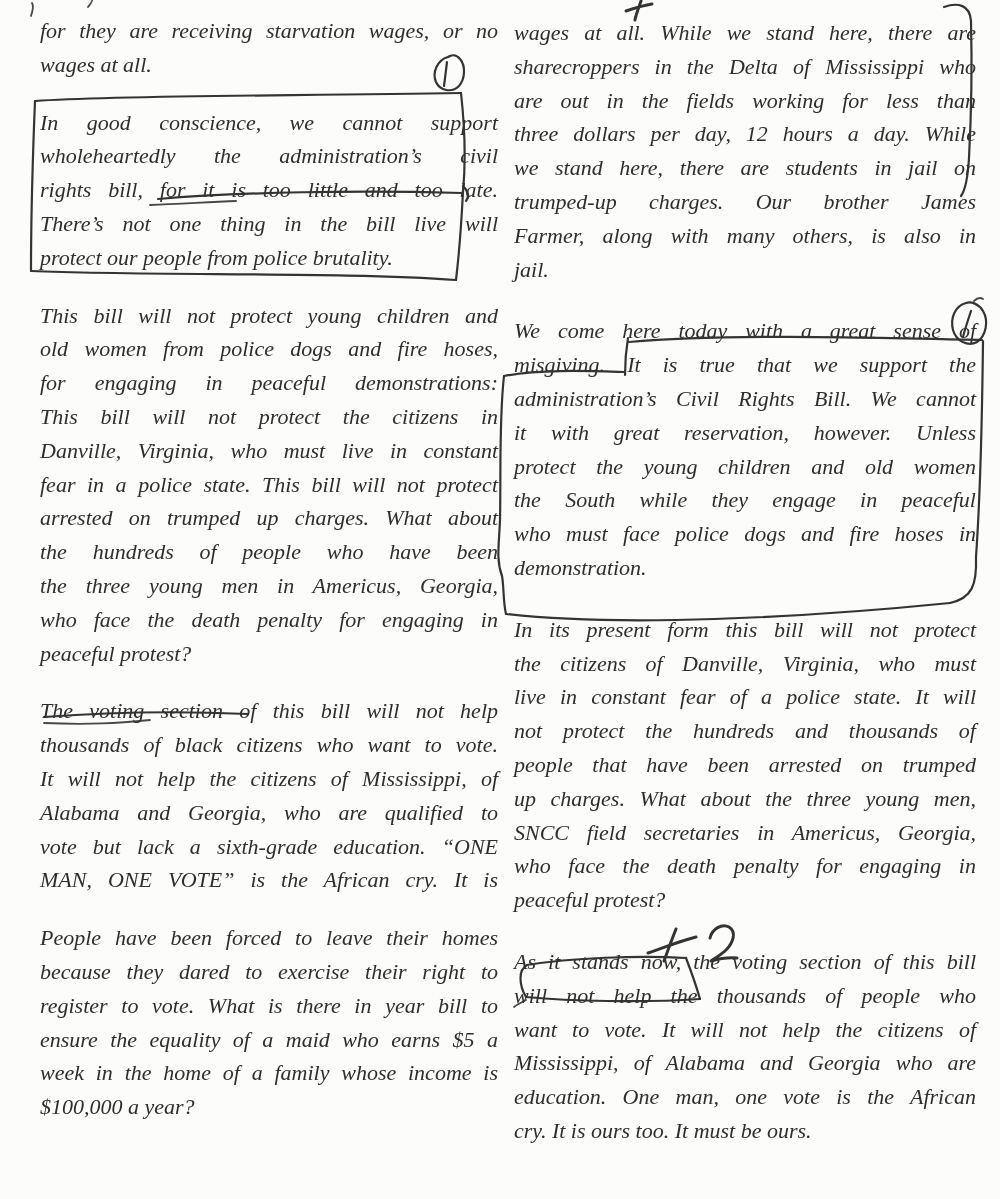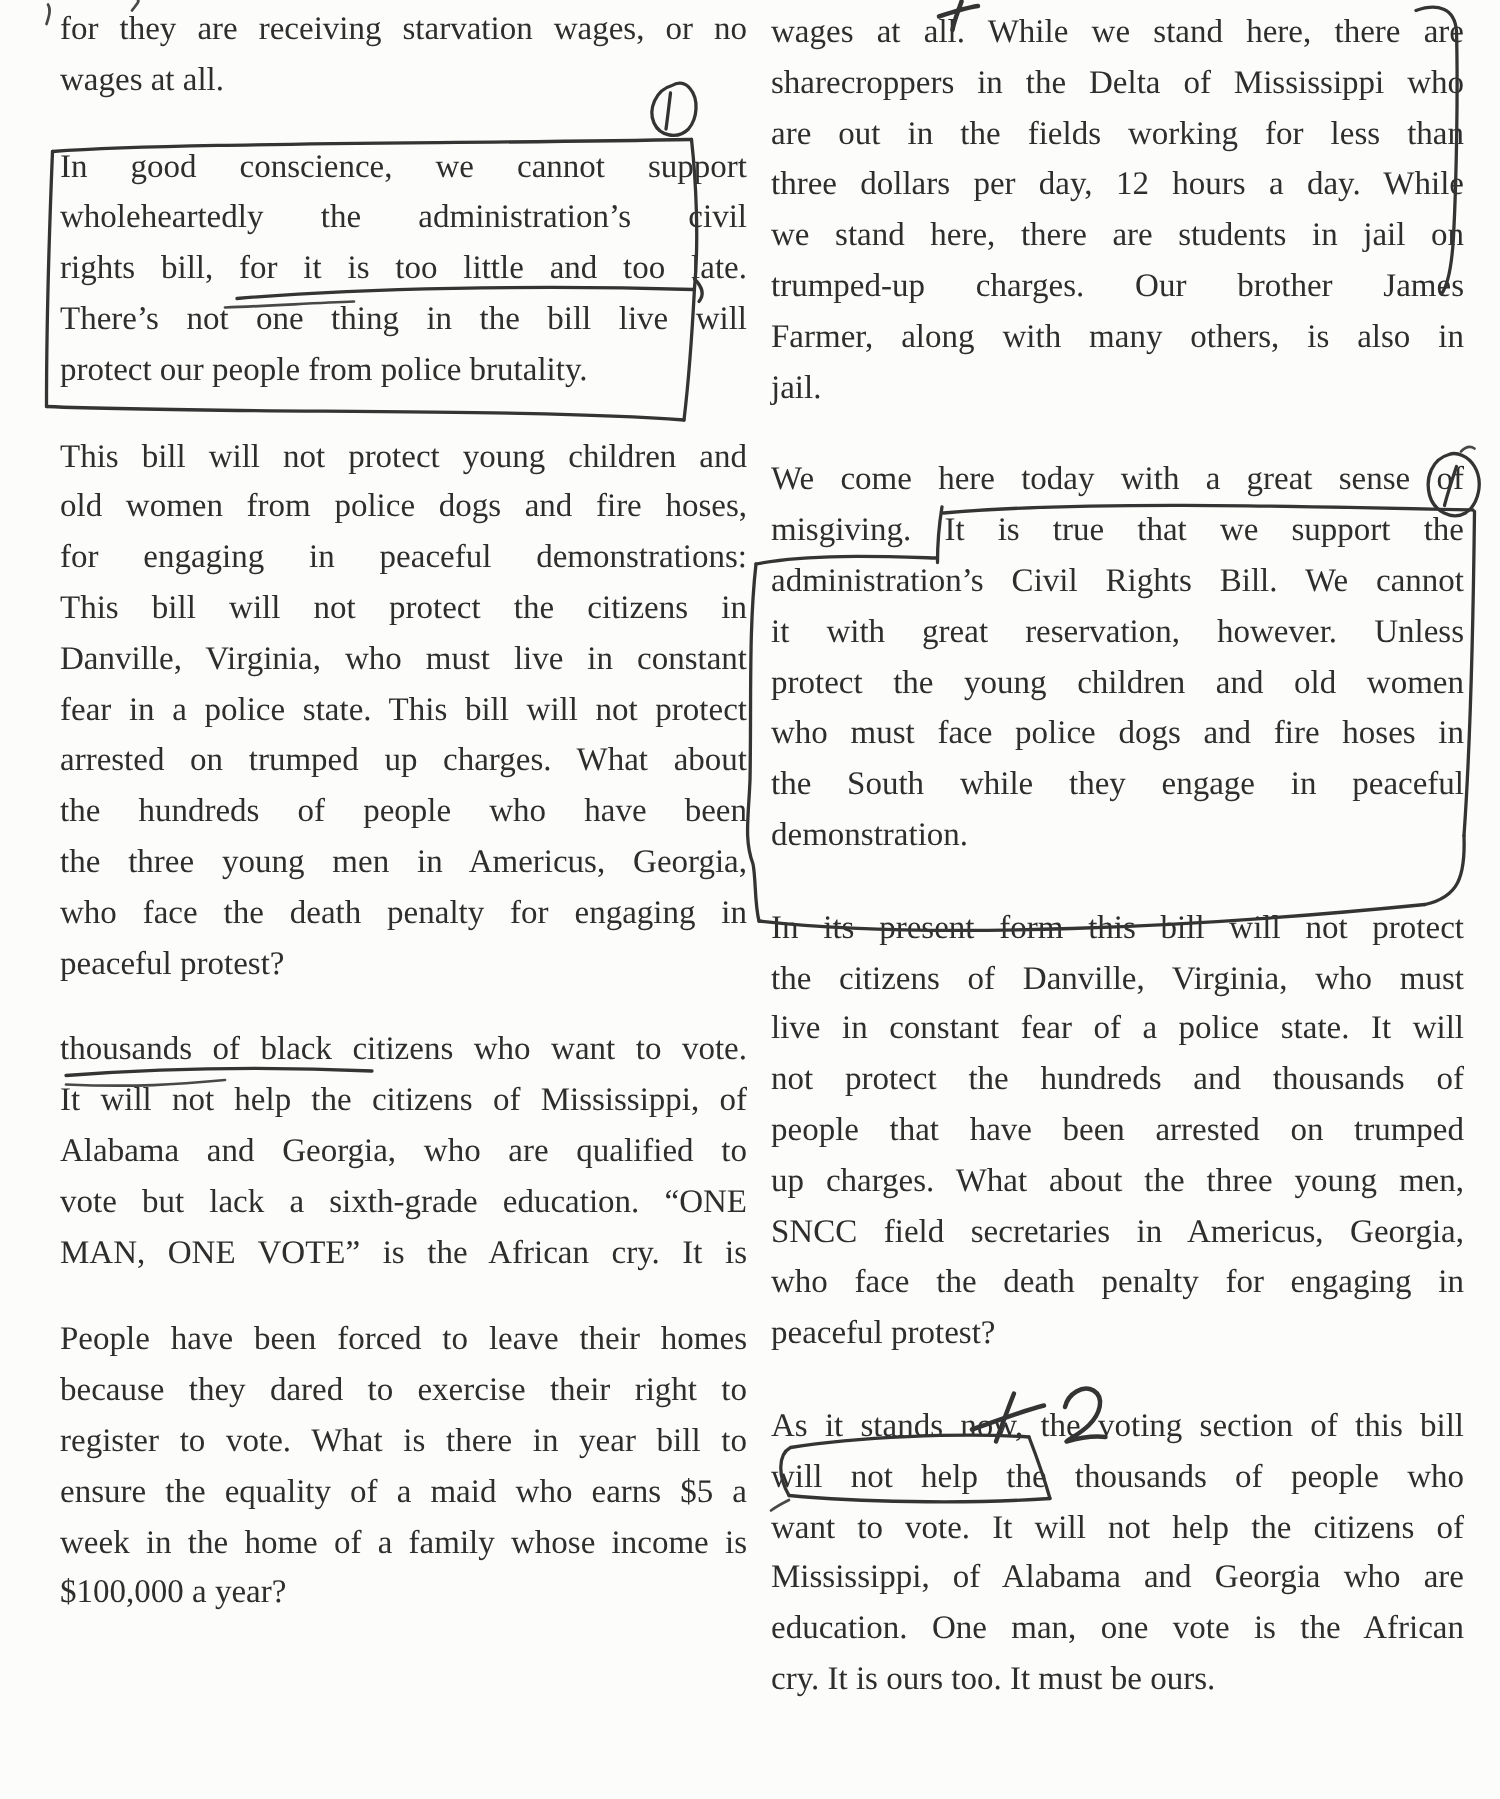--- a/index.html
+++ b/index.html
@@ -3,21 +3,21 @@
 <meta charset="utf-8">
 <style>
   html,body { margin:0; padding:0; background:#e8e8e6; }
   .page {
     position:relative; width:1000px; height:1199px;
     background:#fcfcfb;
     font-family:"Liberation Serif", serif;
     color:#2e2e2e;
     overflow:hidden;
   }
-  .col { position:absolute; top:0; }
+  .col { position:absolute; top:12px;font-style:italic; }
   #col-left  { left:40px;  width:458px; padding-top:2px; }
   #col-right { left:514px; width:462px; padding-top:4px; }
   .col { font-size:22px; line-height:33.8px; }
   .para { margin:0 0 24px 0; }
   #col-right .para { margin-bottom:28px; }
   .line { text-align:justify; text-align-last:justify; }
   .line.last { text-align:justify; text-align-last:left; }
   svg.marks { position:absolute; left:0; top:0; pointer-events:none; }
   svg.marks path {
     fill:none; stroke:#343434; stroke-width:2.2;
@@ -50,20 +50,21 @@
         <div class="line">This bill will not protect the citizens in</div>
         <div class="line">Danville, Virginia, who must live in constant</div>
         <div class="line">fear in a police state. This bill will not protect</div>
         <div class="line">arrested on trumped up charges. What about</div>
         <div class="line">the hundreds of people who have been</div>
         <div class="line">the three young men in Americus, Georgia,</div>
         <div class="line">who face the death penalty for engaging in</div>
         <div class="line last">peaceful protest?</div>
       </div>
       <div class="para">
+        <div class="line">The voting section of this bill will not help</div>
         <div class="line">thousands of black citizens who want to vote.</div>
         <div class="line">It will not help the citizens of Mississippi, of</div>
         <div class="line">Alabama and Georgia, who are qualified to</div>
         <div class="line">vote but lack a sixth-grade education. “ONE</div>
         <div class="line">MAN, ONE VOTE” is the African cry. It is</div>
       </div>
       <div class="para">
         <div class="line">People have been forced to leave their homes</div>
         <div class="line">because they dared to exercise their right to</div>
         <div class="line">register to vote. What is there in year bill to</div>
@@ -82,22 +83,22 @@
         <div class="line">trumped-up charges. Our brother James</div>
         <div class="line">Farmer, along with many others, is also in</div>
         <div class="line last">jail.</div>
       </div>
       <div class="para">
         <div class="line">We come here today with a great sense of</div>
         <div class="line">misgiving. It is true that we support the</div>
         <div class="line">administration’s Civil Rights Bill. We cannot</div>
         <div class="line">it with great reservation, however. Unless</div>
         <div class="line">protect the young children and old women</div>
+        <div class="line">the South while they engage in peaceful</div>
         <div class="line">who must face police dogs and fire hoses in</div>
-        <div class="line">the South while they engage in peaceful</div>
         <div class="line last">demonstration.</div>
       </div>
       <div class="para">
         <div class="line">In its present form this bill will not protect</div>
         <div class="line">the citizens of Danville, Virginia, who must</div>
         <div class="line">live in constant fear of a police state. It will</div>
         <div class="line">not protect the hundreds and thousands of</div>
         <div class="line">people that have been arrested on trumped</div>
         <div class="line">up charges. What about the three young men,</div>
         <div class="line">SNCC field secretaries in Americus, Georgia,</div>

